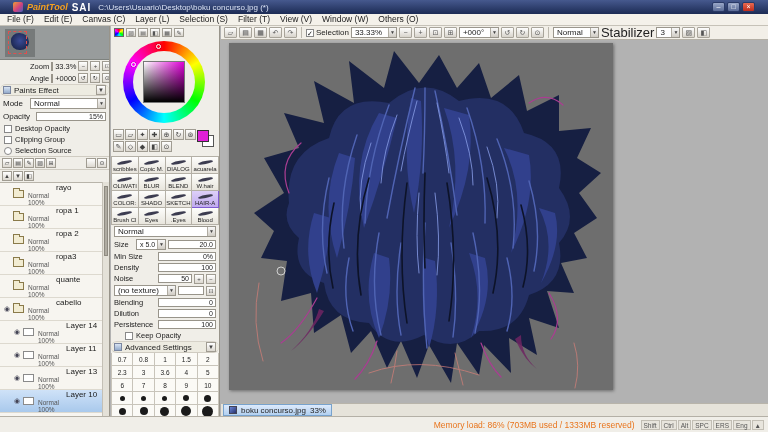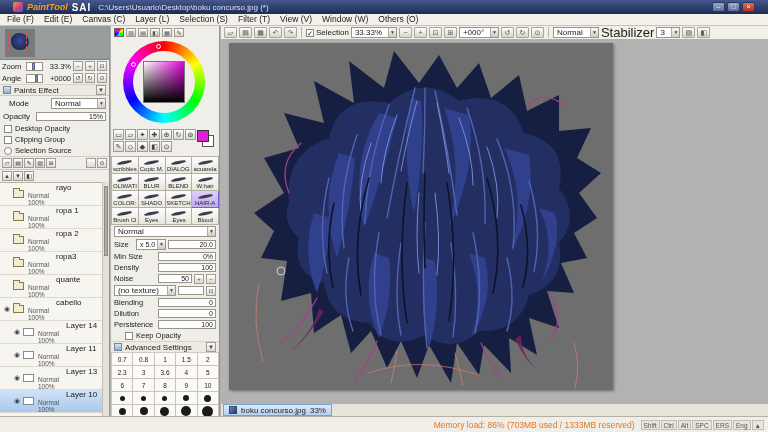--- a/index.html
+++ b/index.html
@@ -23,33 +23,33 @@
 
   
   .mini-btn{width:10px;height:10px;border:1px solid #a09c92;background:linear-gradient(#fff,#dcd8d0);font-size:6px;line-height:8px;text-align:center;color:#444;flex:0 0 auto;}
   .checkbox{width:8px;height:8px;border:1px solid #888;background:#fff;font-size:7px;line-height:7px;text-align:center;color:#111;flex:0 0 auto;}
   .combo{display:flex;align-items:center;border:1px solid #9a968c;background:#fff;height:11px;font-size:8px;padding-left:3px;white-space:nowrap;}
   .combo .arrow{width:8px;height:9px;background:linear-gradient(#f8f8f8,#d0ccc4);border-left:1px solid #b0aca2;font-size:5px;line-height:9px;text-align:center;color:#444;margin-left:auto;}
   .h-slider{position:relative;height:9px;border:1px solid #98948a;background:#fff;overflow:hidden;}
   .h-fill{height:100%;background:linear-gradient(#dce8f8,#aec4e2);}
   .h-val{position:absolute;right:2px;top:0;font-size:7px;line-height:8px;color:#222;}
   .h-handle{position:absolute;top:0;width:3px;height:100%;background:#8a96b8;border:1px solid #5a6686;}
-  .panel-header{height:12px;display:flex;align-items:center;gap:3px;padding:0 3px;background:#eceadfe0;border-top:1px solid #d6d2c8;border-bottom:1px solid #cfcbc1;font-size:8px;}
+  .panel-header{height:12px;display:flex;align-items:center;gap:3px;padding:0 3px;background:#eceadfe0;border-top:1px solid #d6d2c8;border-bottom:1px solid #cfcbc1;font-size:8px;border-radius:6px;}
   .hdr-icon{width:8px;height:8px;border:1px solid #7a86a0;background:linear-gradient(#d8e4f4,#92aacb);flex:0 0 auto;}
 
   
   .left-panel{position:absolute;left:0;top:26px;width:110px;bottom:16px;background:#f0eee8;border-right:1px solid #98948a;overflow:hidden;}
   .navigator{position:relative;height:34px;background:#989c9c;border-bottom:1px solid #7e827e;}
   .nav-thumb{position:absolute;left:5px;top:3px;width:30px;height:28px;background:#767a7a;}
   .nav-blob{position:absolute;left:6px;top:4px;width:18px;height:17px;border-radius:45% 55% 50% 50%;background:radial-gradient(circle at 50% 45%,#3a4a96,#1c2750 75%);}
   .nav-view{position:absolute;left:3px;top:2px;width:19px;height:23px;border:1px dashed #e05050;}
-  .nav-row{display:flex;align-items:center;gap:2px;height:12px;padding:0 2px;font-size:7.5px;}
+  .nav-row{display:flex;align-items:center;gap:2px;height:12px;padding:0 2px;font-size:7.5px;margin-left:28px;}
   .nav-lab{width:22px;}
   .nav-val{width:26px;text-align:right;}
-  .mode-row{display:flex;align-items:center;gap:16px;height:14px;padding:0 3px;font-size:8px;margin-left:6px;}
+  .mode-row{display:flex;align-items:center;gap:1px;height:14px;padding:0 3px;font-size:8px;}
   .op-row{display:flex;align-items:center;gap:3px;height:13px;padding:0 3px;font-size:8px;}
   .check-row{display:flex;align-items:center;gap:3px;height:11px;padding:0 4px;font-size:7.5px;}
   .ltb{display:flex;align-items:center;gap:1px;height:13px;padding:0 2px;border-top:1px solid #d0ccc2;}
   .ltb .spacer{flex:1;}
   .layers-list{position:absolute;left:0;right:7px;top:156px;bottom:0;background:#f7f5f0;border-top:1px solid #b8b4aa;overflow:hidden;}
   .layers-scroll{position:absolute;right:0;top:156px;bottom:0;width:7px;background:#e4e1d8;border-left:1px solid #c4c0b6;}
   .layers-thumbbar{position:absolute;left:1px;top:4px;width:4px;height:70px;background:#b0aca2;border:1px solid #8e8a80;}
   .layer-row{display:grid;grid-template-columns:12px 15px 1fr;align-items:center;height:23px;border-bottom:1px solid #ddd9cf;padding-left:1px;}
   .layer-row.child{padding-left:11px;grid-template-columns:12px 15px 1fr;}
   .layer-row.selected{background:linear-gradient(#cfe2f8,#a9c9ec);}

